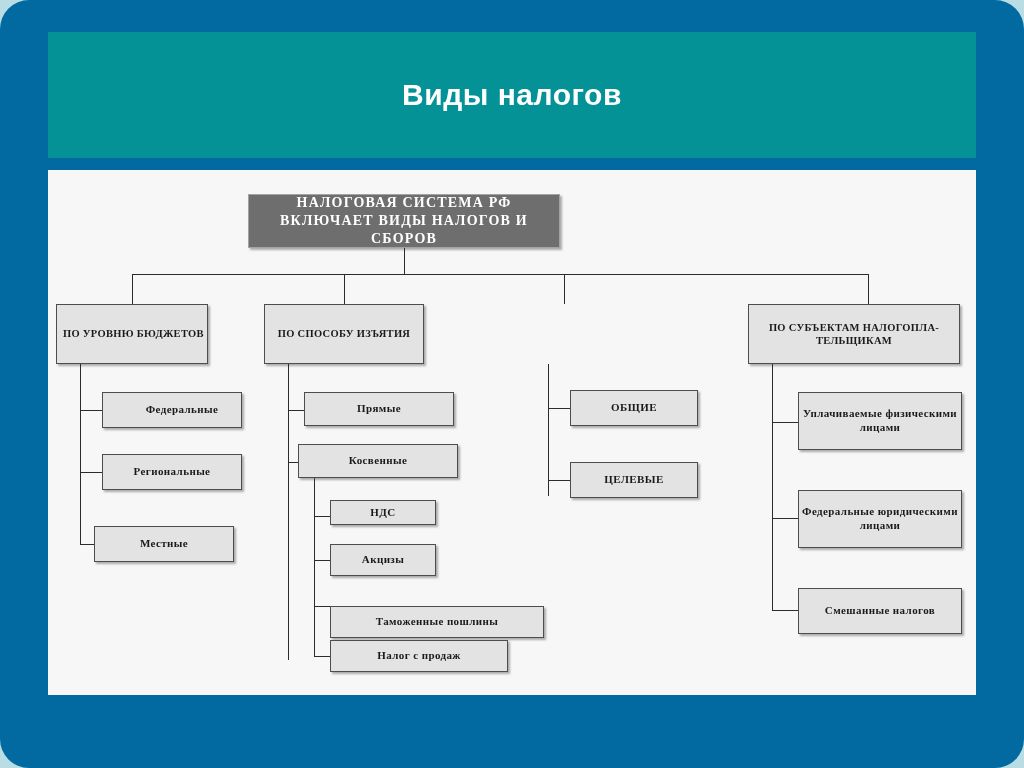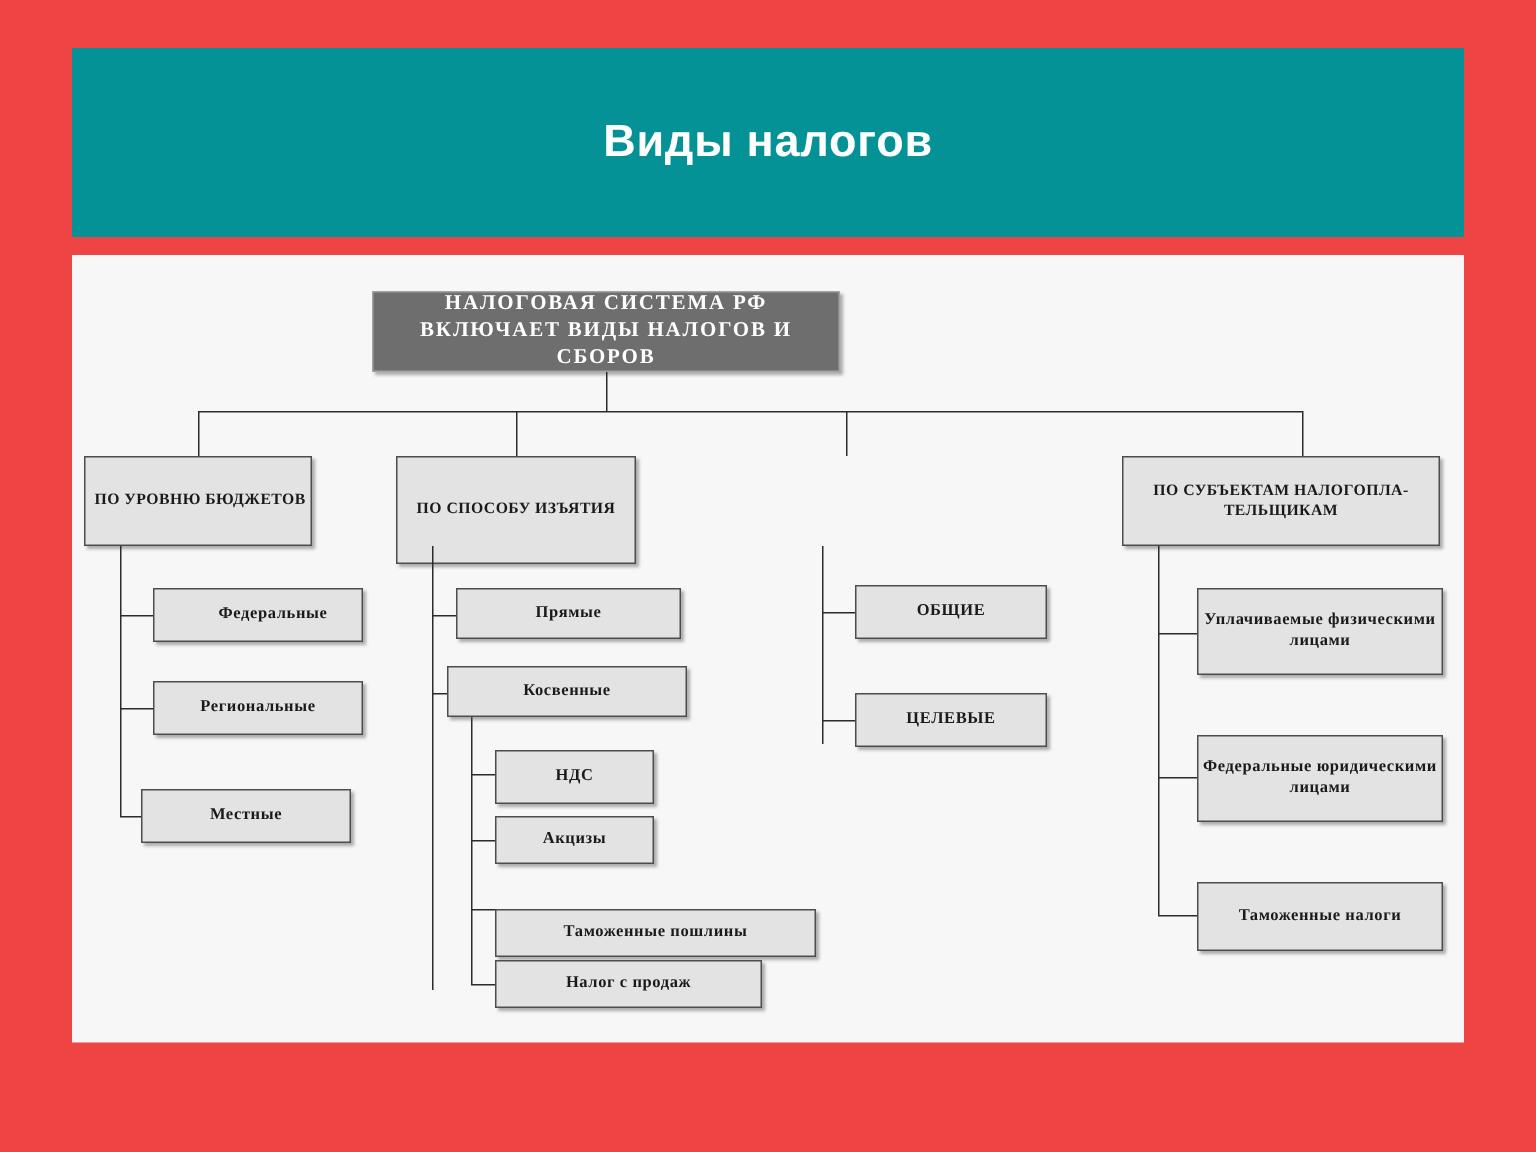--- a/index.html
+++ b/index.html
@@ -10,21 +10,22 @@
     width: 1024px;
     height: 768px;
     background: #b9dde4;
     font-family: "Liberation Sans", sans-serif;
     overflow: hidden;
   }
   .slide {
     position: relative;
     width: 1024px;
     height: 768px;
-    background: #ef4444;
+    background: #0369a1;
+    border-radius: 29px;
   }
   .title-bar {
     position: absolute;
     left: 48px;
     top: 32px;
     width: 928px;
     height: 126px;
     background: #059296;
     display: flex;
     align-items: center;
@@ -131,39 +132,39 @@
     <div class="box center lvl2" style="left:54px; top:222px; width:140px; height:36px;padding-left:20px;">
       <span class="inner">Федеральные</span>
     </div>
     <div class="box center lvl2" style="left:54px; top:284px; width:140px; height:36px;">
       <span class="inner">Региональные</span>
     </div>
     <div class="box center lvl2" style="left:46px; top:356px; width:140px; height:36px;">
       <span class="inner">Местные</span>
     </div>
 
-    <div class="box center lvl1" style="left:216px; top:134px; width:160px; height:72px;">
+    <div class="box center lvl1" style="left:216px; top:134px; width:160px; height:60px;">
       <span class="inner">ПО СПОСОБУ ИЗЪЯТИЯ</span>
     </div>
     <div class="line v" style="left:240px; top:194px; height:296px;"></div>
     <div class="line h" style="left:240px; top:240px; width:16px;"></div>
     <div class="line h" style="left:240px; top:292px; width:16px;"></div>
     <div class="line h" style="left:266px; top:346px; width:16px;"></div>
     <div class="line h" style="left:266px; top:390px; width:16px;"></div>
     <div class="line h" style="left:266px; top:436px; width:16px;"></div>
     <div class="line h" style="left:266px; top:486px; width:16px;"></div>
     <div class="line v" style="left:266px; top:292px; height:194px;"></div>
 
     <div class="box center lvl2" style="left:256px; top:222px; width:150px; height:34px;">
       <span class="inner">Прямые</span>
     </div>
     <div class="box center lvl2" style="left:250px; top:274px; width:160px; height:34px;">
       <span class="inner">Косвенные</span>
     </div>
-    <div class="box center lvl2" style="left:282px; top:330px; width:106px; height:36px;justify-content:flex-end;">
+    <div class="box center lvl2" style="left:282px; top:330px; width:106px; height:25px;justify-content:flex-end;">
       <span class="inner">НДС</span>
     </div>
     <div class="box center lvl2" style="left:282px; top:374px; width:106px; height:32px;">
       <span class="inner">Акцизы</span>
     </div>
     <div class="box center lvl2" style="left:282px; top:436px; width:214px; height:32px;">
       <span class="inner">Таможенные пошлины</span>
     </div>
     <div class="box center lvl2" style="left:282px; top:470px; width:178px; height:32px;">
       <span class="inner">Налог с продаж</span>
@@ -188,17 +189,17 @@
     <div class="line h" style="left:724px; top:348px; width:26px;"></div>
     <div class="line h" style="left:724px; top:440px; width:26px;"></div>
 
     <div class="box center lvl2" style="left:750px; top:222px; width:164px; height:58px;">
       <span class="inner">Уплачиваемые физическими лицами</span>
     </div>
     <div class="box center lvl2" style="left:750px; top:320px; width:164px; height:58px;">
       <span class="inner">Федеральные юридическими лицами</span>
     </div>
     <div class="box center lvl2" style="left:750px; top:418px; width:164px; height:46px;">
-      <span class="inner">Таможенные налоги</span>
+      <span class="inner">Смешанные налогов</span>
     </div>
 
   </div>
 </div>
 
 </body></html>

